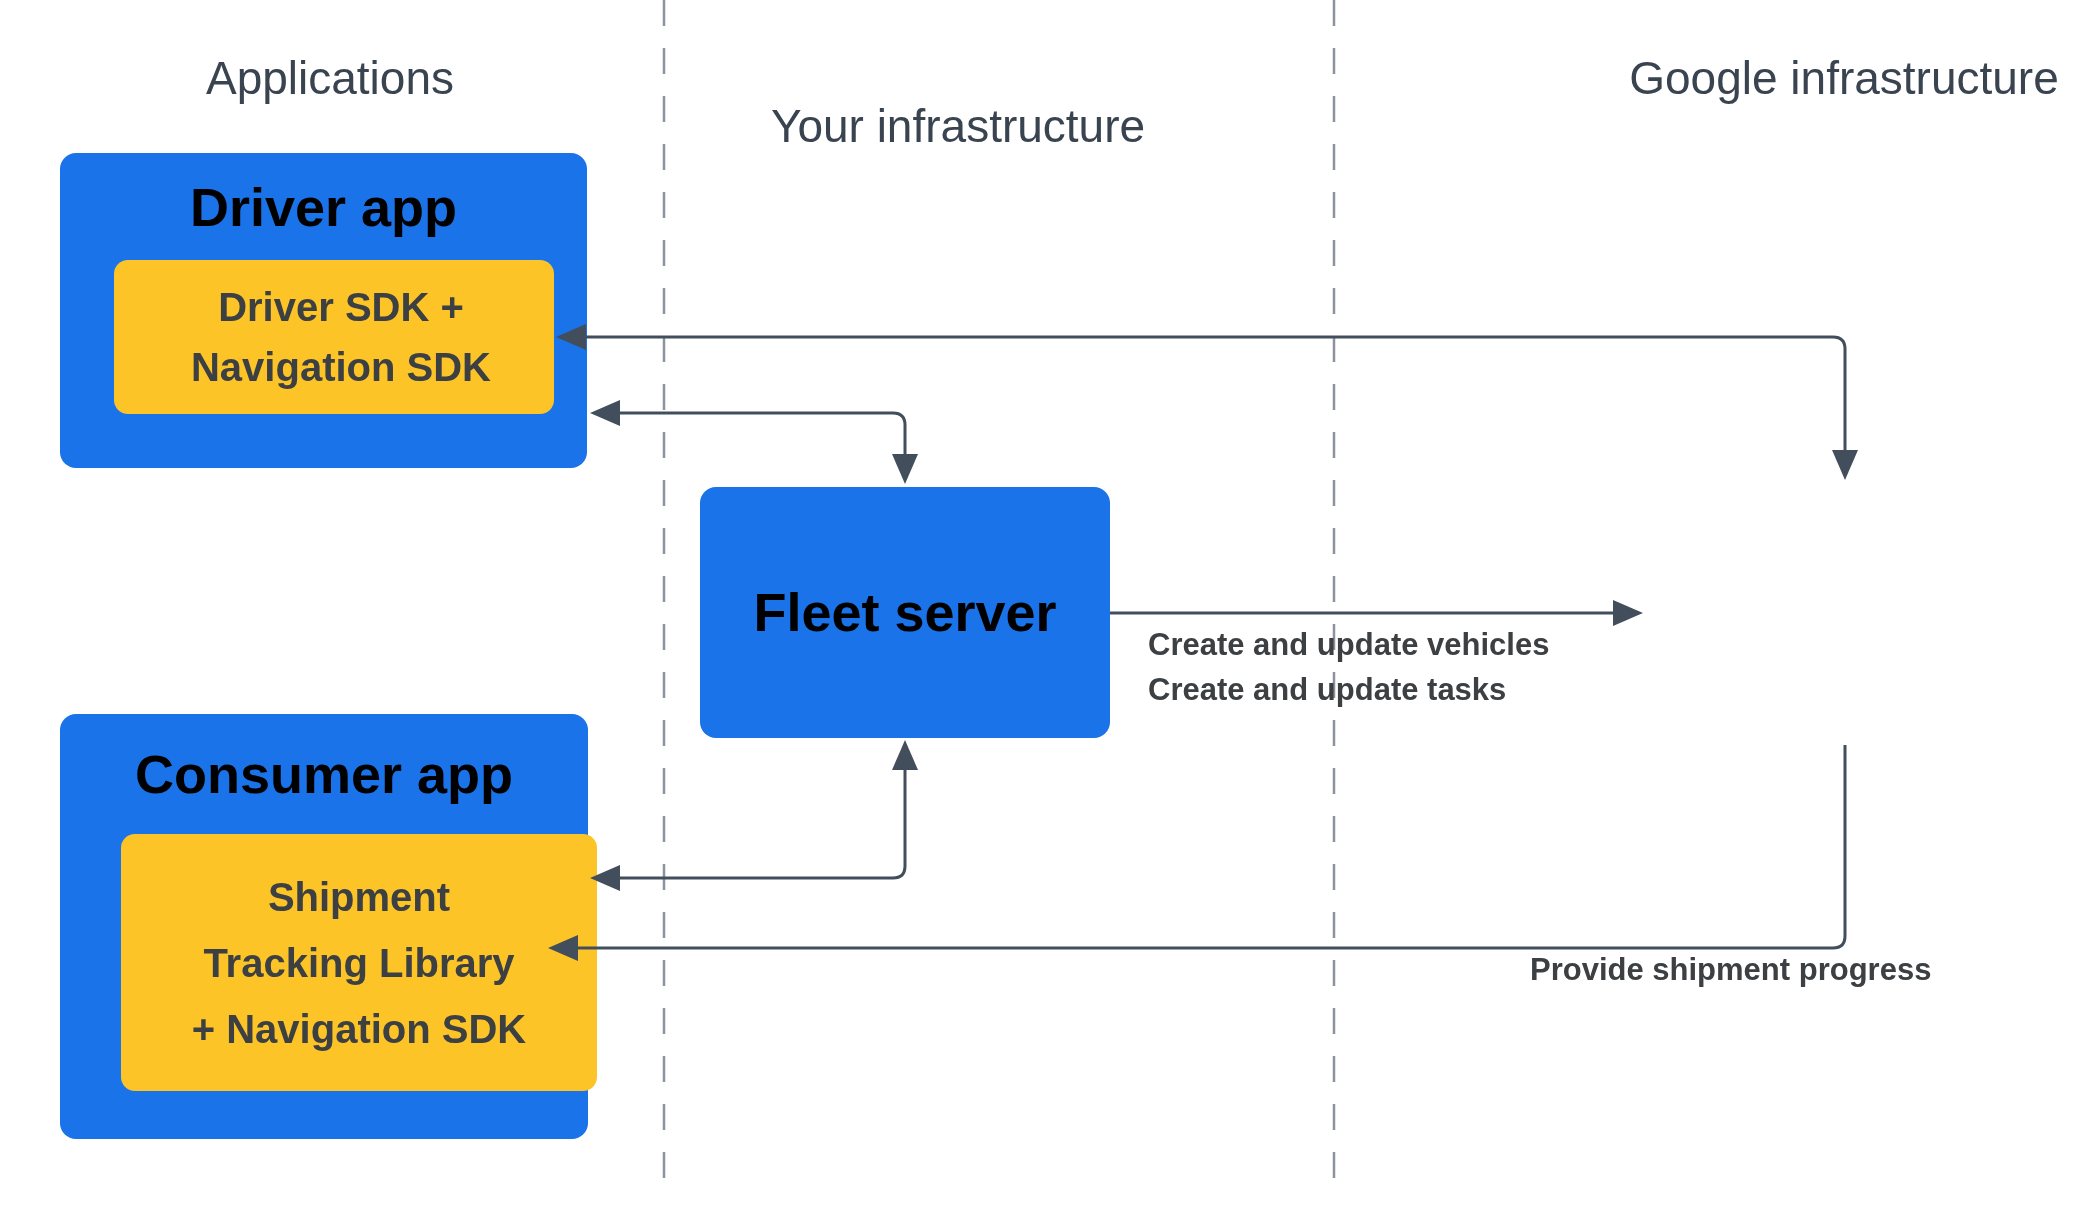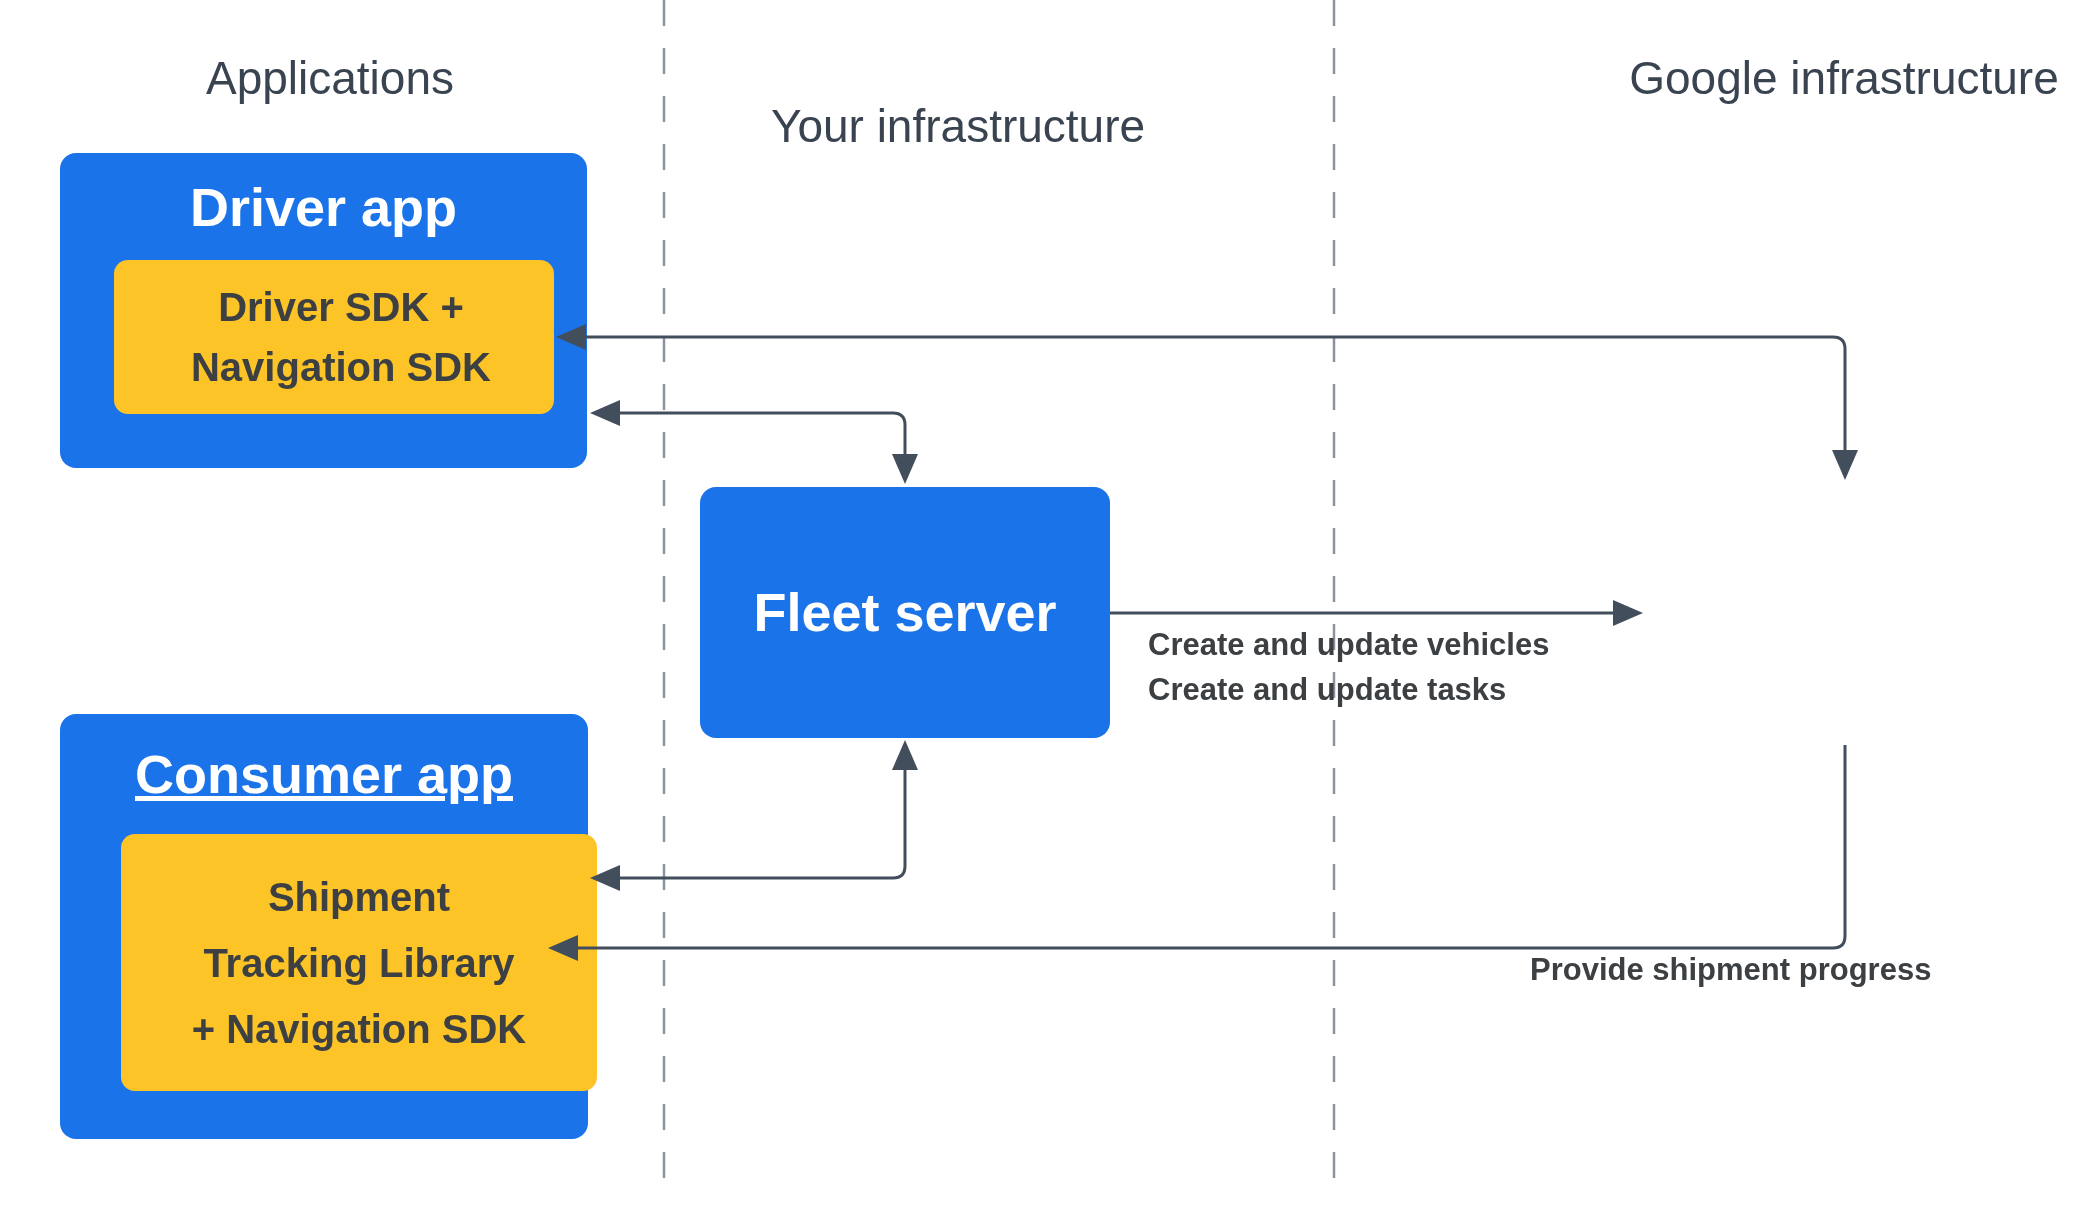--- a/index.html
+++ b/index.html
@@ -20,27 +20,27 @@
   }
   .col-header.apps{left:70px;}
   .col-header.yours{left:698px;margin-top:48px;}
   .col-header.google{left:1584px;}
   
   .node{position:absolute;border-radius:16px;z-index:1;}
   .node.blue{background:#1a73e8;}
   .node.yellow{background:#fdc428;border-radius:14px;}
   .node-title{
     position:absolute;left:0;right:0;text-align:center;
-    font-weight:700;font-size:54px;line-height:64px;color:#ffffff;
+    font-weight:700;font-size:54px;line-height:64px;color:#000000;
   }
   .driver-app{left:60px;top:153px;width:527px;height:315px;}
   .driver-app .node-title{top:22px;}
   .driver-sdk{left:114px;top:260px;width:440px;height:154px;}
   .consumer-app{left:60px;top:714px;width:528px;height:425px;}
-  .consumer-app .node-title{top:28px;text-decoration:underline;}
+  .consumer-app .node-title{top:28px;}
   .shipment-lib{left:121px;top:834px;width:476px;height:257px;}
   .your-server{left:700px;top:487px;width:410px;height:251px;}
   .your-server .node-title{top:93px;}
   .fleet-engine{left:1645px;top:483px;width:405px;height:262px;}
   .fleet-engine .node-title{top:99px;color:#3c4043;}
   .sdk-lines{
     position:absolute;left:0;right:0;top:50%;
     transform:translateY(-50%);
     text-align:center;
     font-weight:700;color:#3c4043;

